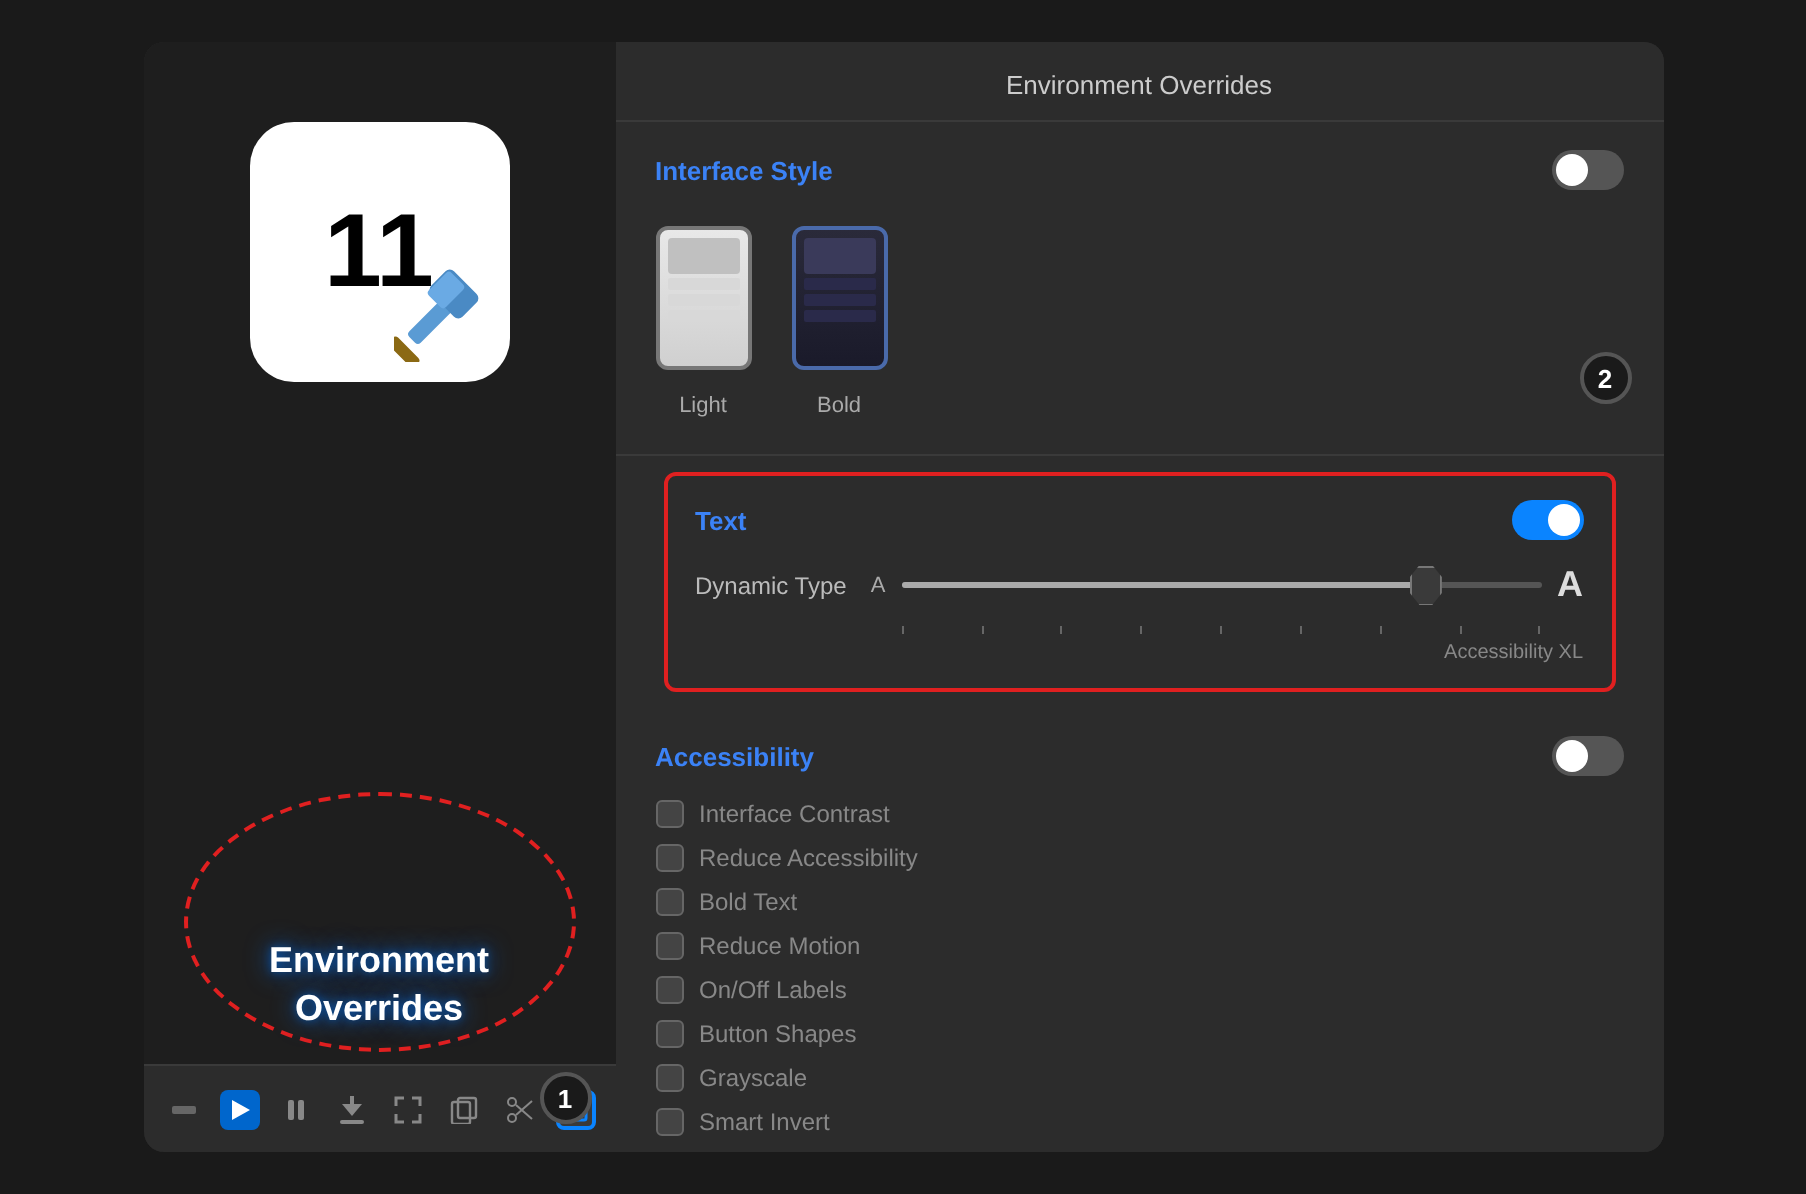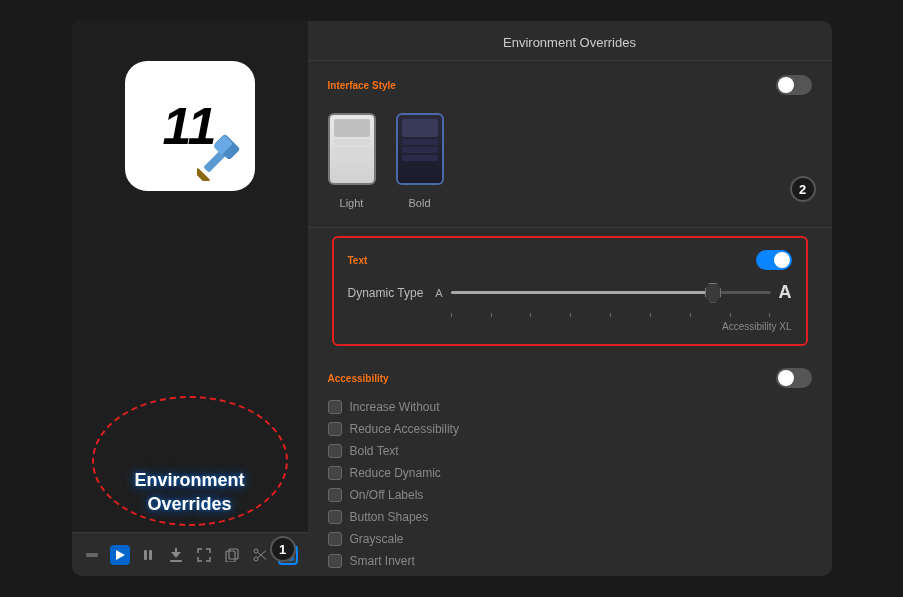--- a/index.html
+++ b/index.html
@@ -40,21 +40,20 @@
     .app-icon {
       width: 130px;
       height: 130px;
       background: white;
       border-radius: 22px;
       display: flex;
       align-items: center;
       justify-content: center;
       position: relative;
       margin-bottom: 20px;
-      font-style: italic;
     }
 
     .app-icon-number {
       font-size: 52px;
       font-weight: 900;
       color: #000;
       line-height: 1;
     }
 
     .hammer-icon {
@@ -169,22 +168,22 @@
     }
 
     .section-header {
       display: flex;
       align-items: center;
       justify-content: space-between;
       margin-bottom: 10px;
     }
 
     .section-label {
-      color: #f97316;
-      font-size: 10px;
+      color: #3b82f6;
+      font-size: 13px;
       font-weight: 600;
     }
 
     
     .toggle {
       width: 36px;
       height: 20px;
       border-radius: 10px;
       background: #555;
       position: relative;
@@ -537,33 +536,33 @@
       </div>
 
       <div class="accessibility-section">
         <div class="section-header">
           <span class="section-label">Accessibility</span>
           <div class="toggle off"></div>
         </div>
         <div class="accessibility-items">
           <div class="acc-item">
             <div class="acc-checkbox"></div>
-            <span class="acc-item-label">Increase Without</span>
+            <span class="acc-item-label">Interface Contrast</span>
           </div>
           <div class="acc-item">
             <div class="acc-checkbox"></div>
             <span class="acc-item-label">Reduce Accessibility</span>
           </div>
           <div class="acc-item">
             <div class="acc-checkbox"></div>
             <span class="acc-item-label">Bold Text</span>
           </div>
           <div class="acc-item">
             <div class="acc-checkbox"></div>
-            <span class="acc-item-label">Reduce Dynamic</span>
+            <span class="acc-item-label">Reduce Motion</span>
           </div>
           <div class="acc-item">
             <div class="acc-checkbox"></div>
             <span class="acc-item-label">On/Off Labels</span>
           </div>
           <div class="acc-item">
             <div class="acc-checkbox"></div>
             <span class="acc-item-label">Button Shapes</span>
           </div>
           <div class="acc-item">

